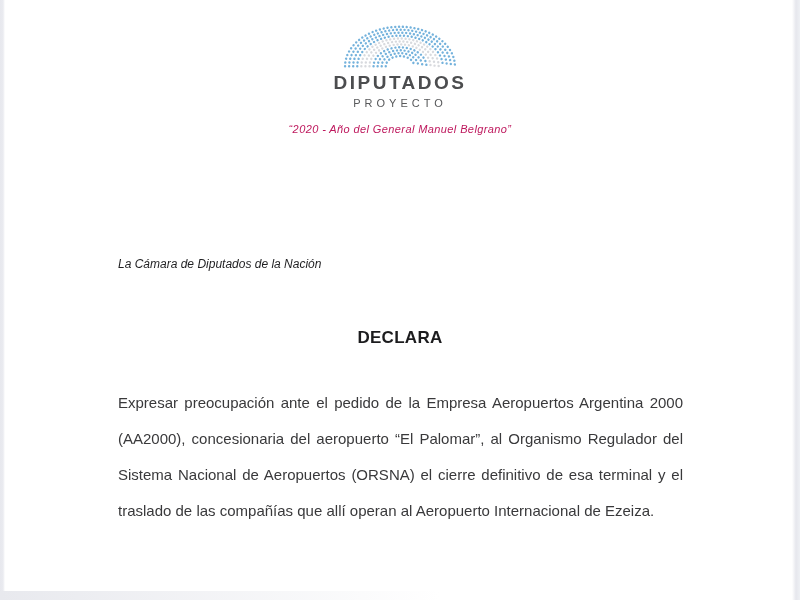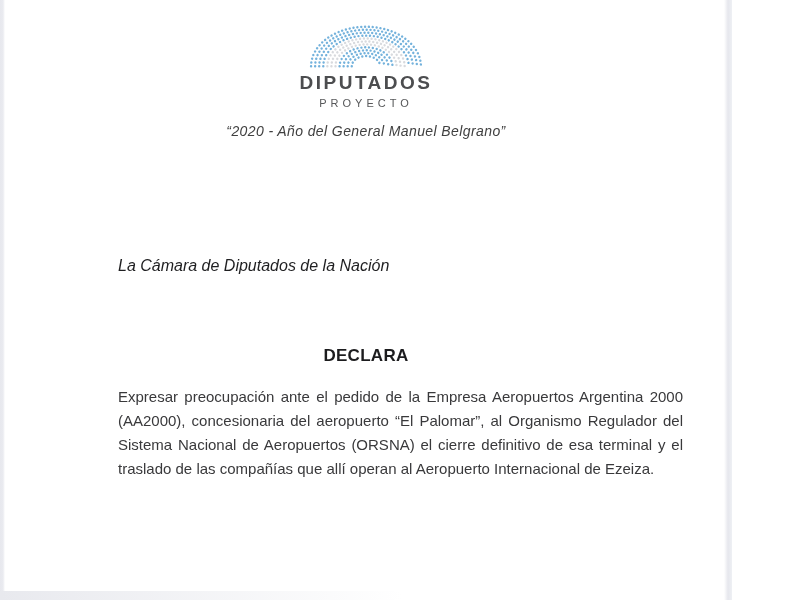--- a/index.html
+++ b/index.html
@@ -3,21 +3,21 @@
 <meta charset="utf-8">
 <style>
   html, body {
     margin: 0;
     padding: 0;
     background: #ffffff;
     font-family: "Liberation Sans", sans-serif;
   }
   .page {
     position: relative;
-    width: 732px;
+    width: 800px;
     height: 600px;
     background: #ffffff;
     overflow: hidden;
   }
   
   .edge-left {
     position: absolute; left: 0; top: 0; bottom: 0; width: 5px;
     background: linear-gradient(to right, #e7e8ee 0%, #eaebf0 60%, rgba(234,235,240,0) 100%);
   }
   .edge-right {
@@ -49,51 +49,51 @@
     margin-top: 3px;
     font-size: 11px;
     font-weight: 400;
     letter-spacing: 4px;
     color: #57585a;
   }
   .motto {
     position: absolute; top: 123px; left: 0; right: 0;
     text-align: center;
     font-style: italic;
-    font-size: 14px;
+    font-size: 11px;
     letter-spacing: 0.4px;
-    color: #404040;
+    color: #be185d;
   }
   .doc-title {
     position: absolute; top: 162px; left: 0; right: 0;
     text-align: center;
     font-size: 17px;
     font-weight: 700;
     letter-spacing: 0.3px;
     color: #1c1c1e;
   }
   .salutation {
     position: absolute; top: 257px; left: 118px;
     font-style: italic;
-    font-size: 16px;
+    font-size: 12px;
     color: #1f1f21;
   }
   .declara {
-    position: absolute; top: 346px; left: 0; right: 0;
+    position: absolute; top: 328px; left: 0; right: 0;
     text-align: center;
     font-size: 17px;
     font-weight: 700;
     letter-spacing: 0.3px;
     color: #1c1c1e;
   }
   .body-text {
     position: absolute; top: 385px; left: 118px;
     width: 565px;
     font-size: 15px;
-    line-height: 24px;
+    line-height: 36px;
     text-align: justify;
     color: #39393b;
   }
 </style>
 </head>
 <body>
 
 <div class="page">
 
   <div class="edge-left"></div>

